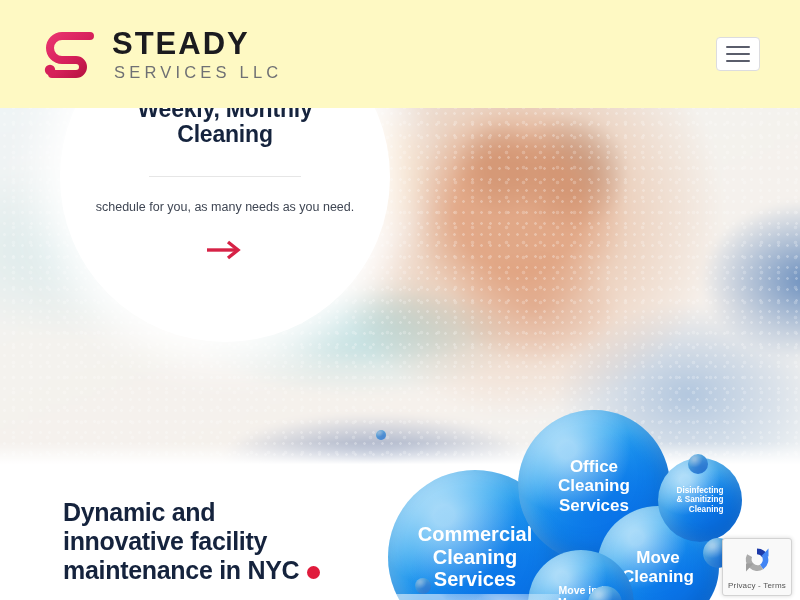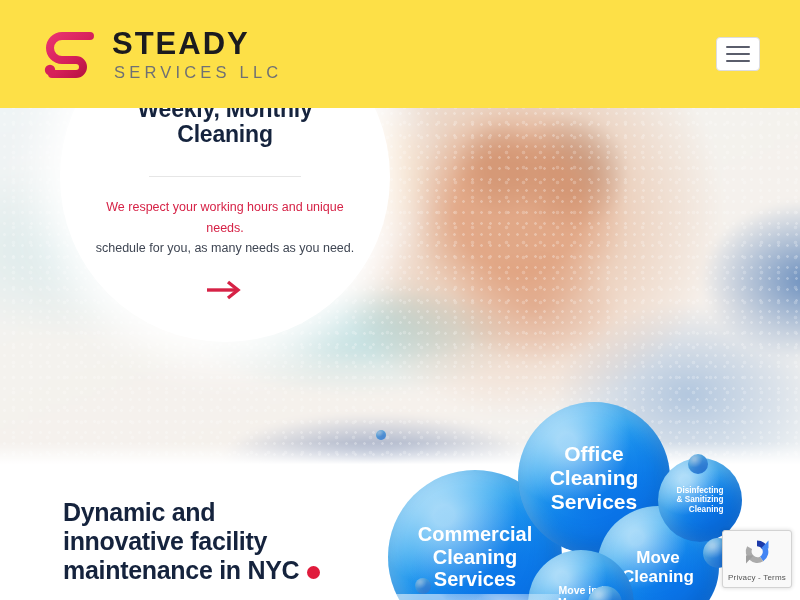--- a/index.html
+++ b/index.html
@@ -6,21 +6,21 @@
   html,body { width:800px; height:600px; overflow:hidden; }
   body {
     font-family:"Liberation Sans", sans-serif;
     background:#ffffff;
     position:relative;
   }
 
   
   .site-header{
     position:absolute; top:0; left:0; width:800px; height:108px;
-    background:#fde047; z-index:40;
+    background:#fef9c3; z-index:40;
     display:flex; align-items:center; justify-content:space-between;
     padding:0 40px;
   }
   .brand{ display:flex; align-items:center; gap:14px; text-decoration:none; }
   .brand-mark{ width:58px; height:50px; flex:none; }
   .brand-words{ display:flex; flex-direction:column; justify-content:center; line-height:1; }
   .brand-top{
     font-size:31px; font-weight:bold; letter-spacing:2.0px;
     color:#1b1b1f; line-height:1.0;
   }
@@ -131,21 +131,21 @@
     display:flex; align-items:center; justify-content:center; text-align:center;
     color:#ffffff; font-weight:bold; line-height:1.13;
     pointer-events:auto; cursor:pointer;
     background:
       radial-gradient(circle at 32% 26%, rgba(255,255,255,.55) 0 6%, rgba(255,255,255,0) 42%),
       radial-gradient(circle at 72% 78%, #0a74e8 0 10%, rgba(10,116,232,0) 60%),
       linear-gradient(148deg,#3fb6f4 0%, #29a3f0 32%, #1187ec 62%, #0b6fe0 100%);
     box-shadow:inset -8px -10px 22px rgba(4,60,140,.30), inset 8px 10px 22px rgba(255,255,255,.30);
   }
   .b-commercial{ left:18px;  top:72px;  width:174px; height:174px; font-size:20px; }
-  .b-office{     left:148px; top:4px;  width:152px; height:152px; font-size:21px; }
+  .b-office{     left:148px; top:12px;  width:152px; height:152px; font-size:17px; }
   .b-deep{       left:227px; top:108px; width:122px; height:122px; font-size:17px; }
   .b-disinfect{  left:288px; top:60px;  width:84px;  height:84px;  font-size:8.2px;text-align:right; }
   .b-movein{     left:158px; top:152px; width:106px; height:106px; font-size:10.5px; }
   .b-dot1{ left:318px; top:56px;  width:20px; height:20px; }
   .b-dot2{ left:333px; top:140px; width:30px; height:30px; }
   .b-dot3{ left:218px; top:188px; width:34px; height:34px; }
   .b-dot4{ left:45px;  top:180px; width:16px; height:16px; opacity:.9; }
   .b-dot5{ left:6px;   top:32px;  width:10px; height:10px; opacity:.85; }
 
   
@@ -154,21 +154,21 @@
     pointer-events:none;
     background:
       radial-gradient(circle at 18% 50%, rgba(255,255,255,.55) 0 22%, rgba(255,255,255,0) 46%),
       radial-gradient(circle at 58% 40%, rgba(255,255,255,.45) 0 18%, rgba(255,255,255,0) 44%),
       radial-gradient(circle at 82% 62%, rgba(255,255,255,.50) 0 16%, rgba(255,255,255,0) 42%);
     border-radius:0 0 90px 90px;
   }
 
   
   .recaptcha{
-    position:absolute; z-index:60; right:8px; bottom:12px;
+    position:absolute; z-index:60; right:8px; bottom:4px;
     width:70px; height:58px; background:#f9f9f9;
     border:1px solid #d3d3d3; border-radius:3px;
     box-shadow:0 0 4px rgba(0,0,0,.16);
     display:flex; flex-direction:column; align-items:center; justify-content:center;
     gap:2px; cursor:pointer;
   }
   .recaptcha-text{ font-size:8px; color:#555; letter-spacing:.2px; white-space:nowrap; }
 </style>
 </head>
 <body>
@@ -213,21 +213,20 @@
 
 <div class="hero-card">
   <h1 class="hero-title">
     <span>One-time,</span><br>
     <span>Weekly, Monthly</span><br>
     <span>Cleaning</span>
   </h1>
 
   <div class="hero-rule"></div>
 
-  <p class="hero-lead">We respect your working hours and unique needs.</p>
   <p class="hero-copy">schedule for you, as many needs as you need.</p>
 
   <a class="hero-arrow" href="#">
     <svg viewBox="0 0 42 22" width="42" height="22" aria-hidden="true">
       <line x1="3" y1="11" x2="32" y2="11" stroke="#d62246" stroke-width="3.4" stroke-linecap="butt"></line>
       <polyline points="24,3 34,11 24,19" fill="none" stroke="#d62246" stroke-width="3.4" stroke-linecap="butt" stroke-linejoin="miter"></polyline>
     </svg>
   </a>
 </div>
 

